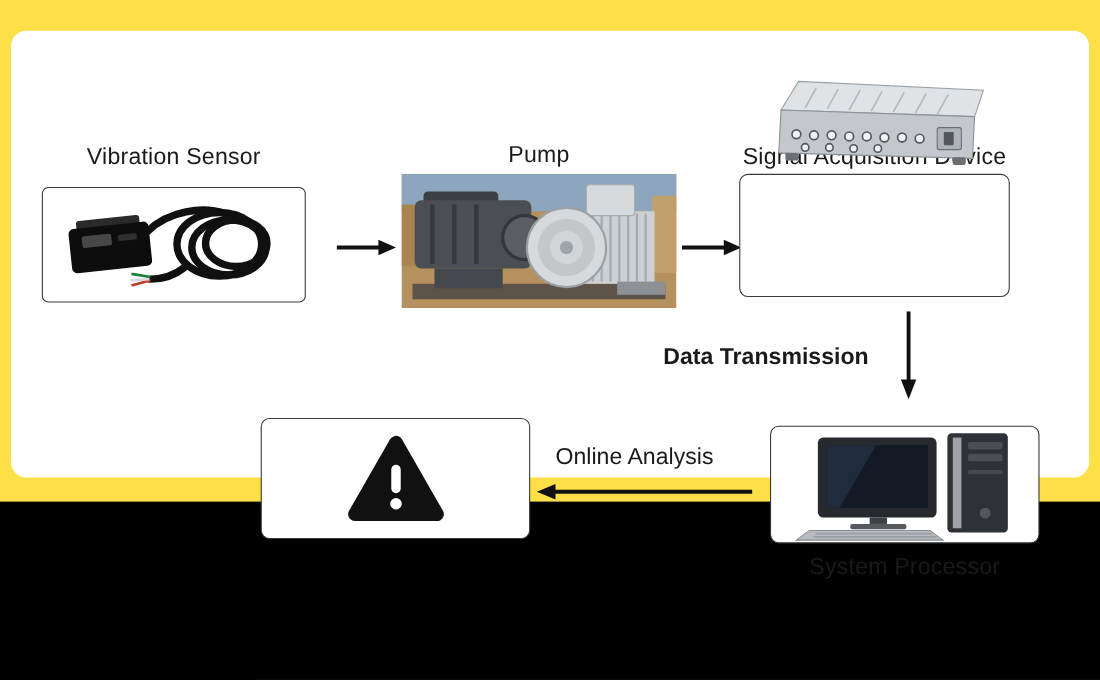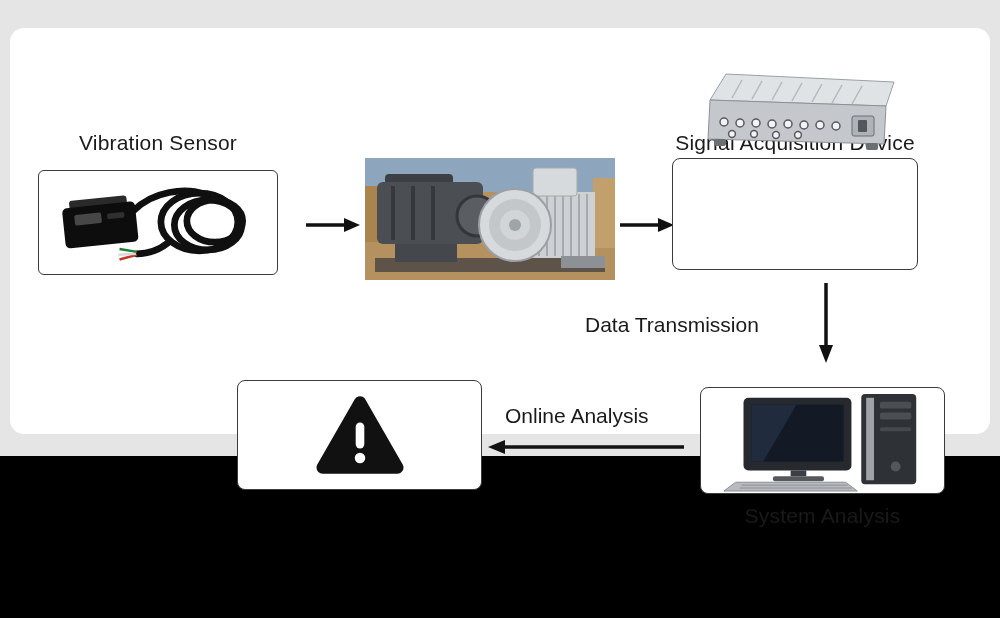--- a/index.html
+++ b/index.html
@@ -2,21 +2,21 @@
 <html><head>
 <meta charset="utf-8">
 <style>
   * { box-sizing: border-box; margin: 0; padding: 0; }
   html, body { background: #000; }
   body {
     width: 1000px; height: 618px;
     font-family: "Liberation Sans", sans-serif;
     position: relative; overflow: hidden;
   }
-  .canvas { position: absolute; left: 0; top: 0; width: 1000px; height: 456px; background: #e5e5e5; }
+  .canvas { position: absolute; left: 0; top: 0; width: 1000px; height: 456px; background: #fde047; }
   .panel {
     position: absolute; left: 10px; top: 28px; right: 10px; bottom: 22px;
     background: #fff; border-radius: 14px;
   }
   .node-label {
     position: absolute; font-size: 21px; color: #1a1a1a;
     text-align: center; letter-spacing: 0.2px; z-index: 1;
   }
   .edge-label {
     position: absolute; font-size: 21px; color: #1a1a1a; z-index: 2;
@@ -59,20 +59,21 @@
         <rect x="68" y="44" width="18" height="6" rx="2" fill="#2f2f2f"></rect>
       </g>
     </svg>
   </div>
 
   <svg class="arrow" style="left:306px; top:215px;" width="54" height="20" viewBox="0 0 54 20">
     <line x1="0" y1="10" x2="39" y2="10" stroke="#111" stroke-width="3.5"></line>
     <polygon points="38,3 54,10 38,17" fill="#111"></polygon>
   </svg>
 
+  <div class="node-label" style="left:365px; top:129px; width:250px;">Pump</div>
 
   <div class="img-holder" style="left:365px; top:158px; width:250px; height:122px;">
     <svg viewBox="0 0 250 122" width="250" height="122">
       <rect width="250" height="122" fill="#b5915f"></rect>
       <rect width="250" height="34" fill="#8ea6bd"></rect>
       <rect x="0" y="28" width="62" height="56" fill="#a9844f"></rect>
       <rect x="228" y="20" width="22" height="70" fill="#c2a06c"></rect>
       <rect x="10" y="100" width="230" height="14" fill="#5d5348"></rect>
 
       <rect x="20" y="16" width="68" height="16" rx="4" fill="#3c3f43"></rect>
@@ -147,21 +148,21 @@
     </svg>
   </div>
 
   <div class="box" style="left:672px; top:158px; width:246px; height:112px;"></div>
 
   <svg class="arrow" style="left:816px; top:283px;" width="20" height="80" viewBox="0 0 20 80">
     <line x1="10" y1="0" x2="10" y2="63" stroke="#111" stroke-width="3.5"></line>
     <polygon points="3,62 10,80 17,62" fill="#111"></polygon>
   </svg>
 
-  <div class="edge-label" style="left:585px; top:313px;">Data Transmission</div>
+  <div class="edge-label" style="left:603px; top:313px;font-weight:bold;">Data Transmission</div>
 
   <div class="box" style="left:700px; top:387px; width:245px; height:107px;">
     <svg viewBox="0 0 245 107" width="243" height="105">
 
       <rect x="42" y="10" width="110" height="74" rx="5" fill="#26292d"></rect>
       <rect x="50" y="17" width="94" height="58" fill="#131a26"></rect>
       <polygon points="50,17 96,17 62,75 50,75" fill="#202c3d"></polygon>
       <rect x="90" y="84" width="16" height="6" fill="#3c4044"></rect>
       <rect x="72" y="90" width="52" height="5" rx="2" fill="#55595d"></rect>
 
@@ -171,21 +172,21 @@
 
       <rect x="162" y="6" width="56" height="92" rx="4" fill="#2e3236"></rect>
       <rect x="167" y="10" width="8" height="84" fill="#9fa3a7"></rect>
       <rect x="181" y="14" width="32" height="7" rx="2" fill="#4b4f53"></rect>
       <rect x="181" y="25" width="32" height="7" rx="2" fill="#4b4f53"></rect>
       <rect x="181" y="40" width="32" height="4" rx="2" fill="#45494d"></rect>
       <circle cx="197" cy="80" r="5" fill="#53575b"></circle>
     </svg>
   </div>
 
-  <div class="node-label" style="left:700px; top:504px; width:245px;">System Analysis</div>
+  <div class="node-label" style="left:700px; top:504px; width:245px;">System Processor</div>
 
   <svg class="arrow" style="left:488px; top:437px;" width="196" height="20" viewBox="0 0 196 20">
     <line x1="196" y1="10" x2="16" y2="10" stroke="#111" stroke-width="3.5"></line>
     <polygon points="17,3 0,10 17,17" fill="#111"></polygon>
   </svg>
 
   <div class="edge-label" style="left:505px; top:404px; width:180px; text-align:left;">Online Analysis</div>
 
   <div class="box" style="left:237px; top:380px; width:245px; height:110px;">
     <svg viewBox="0 0 100 92" width="96" height="88">

